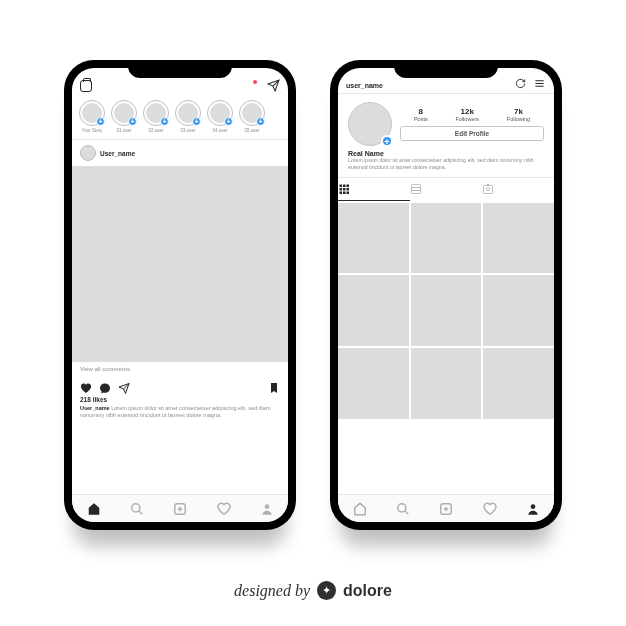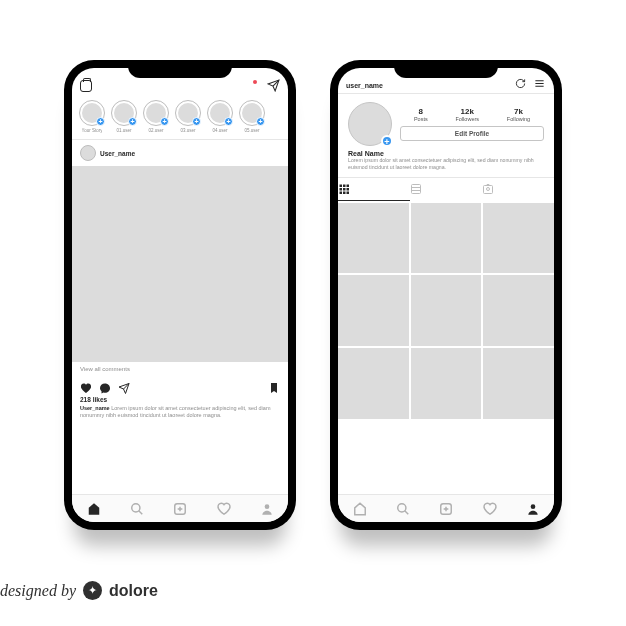--- a/index.html
+++ b/index.html
@@ -124,21 +124,21 @@
   .bio .d { font-size:5.2px;color:#8e8e8e;line-height:1.3;}
   .p-tabs { display:flex;border-top:1px solid #e6e6e6;}
   .p-tabs .pt { flex:1;text-align:center;padding:5px 0;color:#bdbdbd;}
   .p-tabs .pt.active { color:#262626;border-bottom:1px solid #262626;}
   .grid { display:grid;grid-template-columns:repeat(3,1fr);gap:2px;padding:2px 0;}
   .cell { aspect-ratio:1/1;background:#dcdcdc;}
   
   .credit {
     position:absolute;bottom:26px;left:0;right:0;text-align:center;
     font-family:Georgia,serif;font-style:italic;color:#303030;font-size:16px;
-    display:flex;align-items:center;justify-content:flex-start;gap:7px;
+    display:flex;align-items:center;justify-content:center;gap:7px;
   }
   .credit .logo {
     width:19px;height:19px;border-radius:50%;background:#303030;
     color:#fff;display:inline-flex;align-items:center;justify-content:center;
     font-style:normal;font-size:11px;font-family:sans-serif;
   }
   .credit b { font-weight:700;font-style:normal;font-family:-apple-system,Helvetica,sans-serif;}
   svg { display:block; }
 </style>
 </head>

